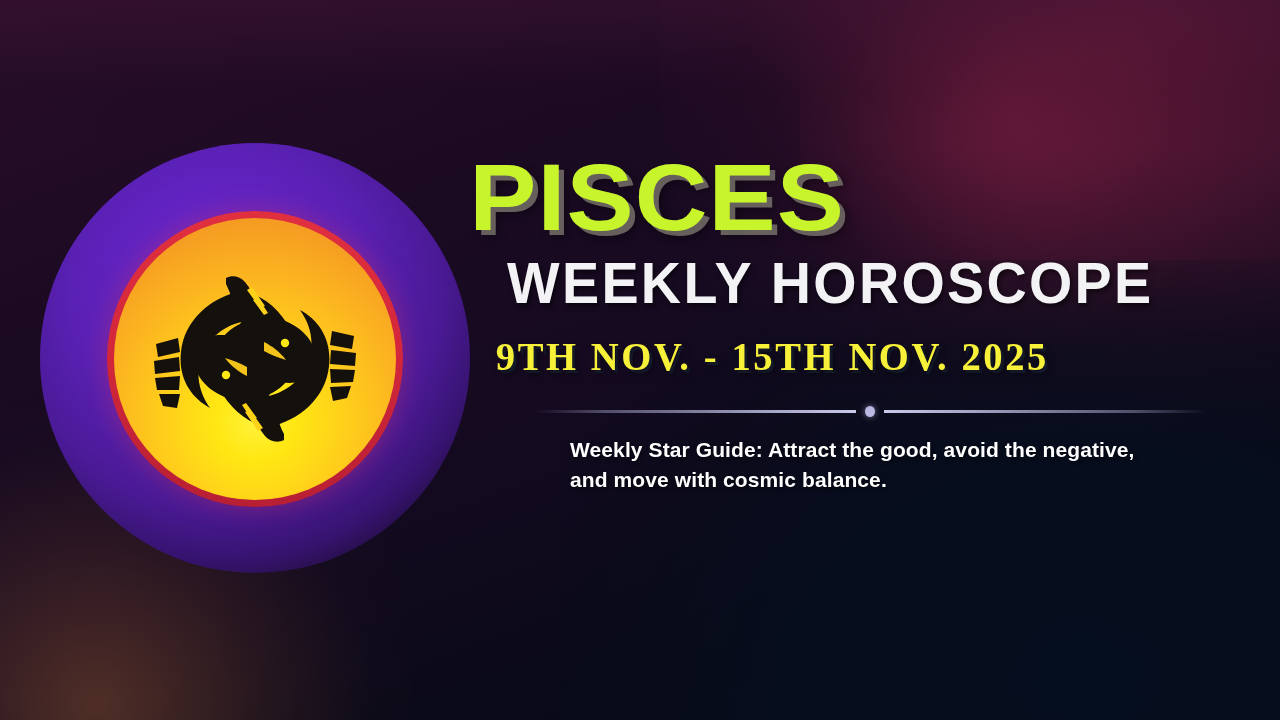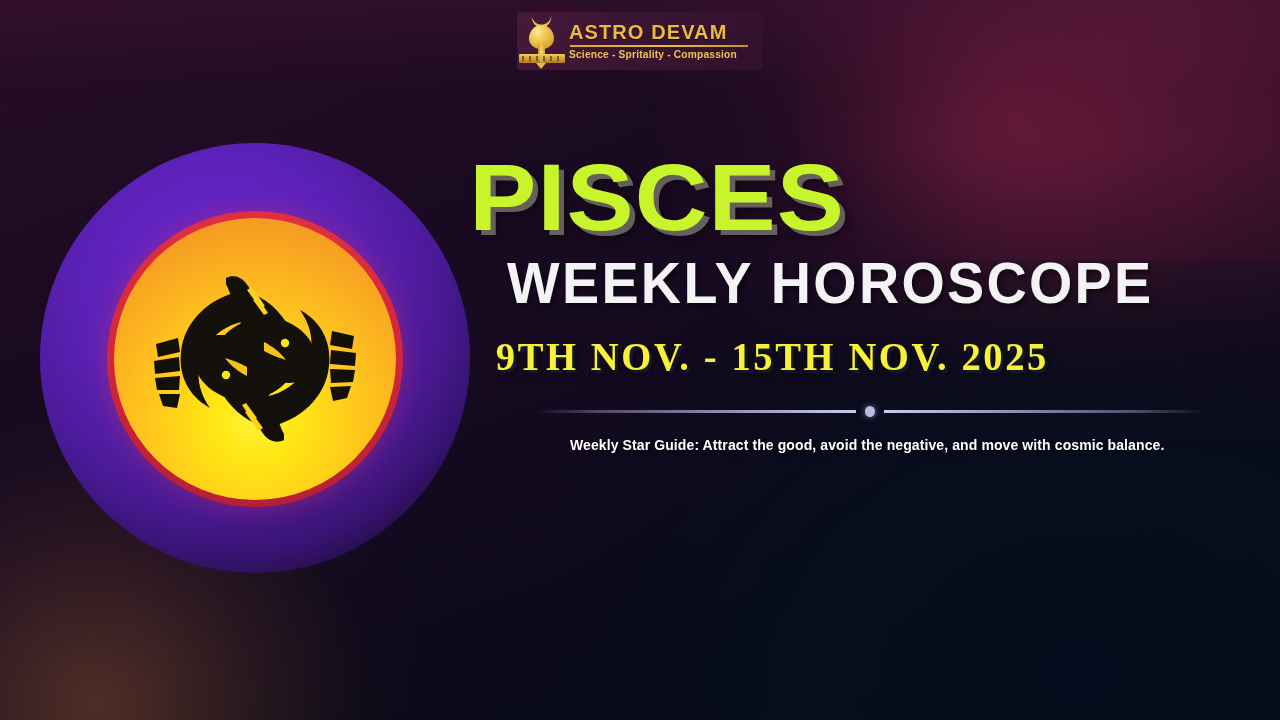--- a/index.html
+++ b/index.html
@@ -221,60 +221,41 @@
     position:absolute; left:50%; top:1px;
     margin-left:-5px;
     width:10px; height:11px;
     border-radius:50%;
     background:#b9b9e2;
     box-shadow:0 0 6px rgba(180,180,230,0.6);
   }
   .tagline {
     font-family:"Liberation Sans", sans-serif;
     font-weight:bold;
-    font-size:14px;
+    font-size:21px;
     line-height:1.45;
     color:#ffffff;
     letter-spacing:0.1px;
     max-width:600px;
     margin:16px auto;
     text-shadow:1px 2px 4px rgba(0,0,0,0.6);
   }
 </style>
 </head>
 <body>
 
 <div class="stage">
 
   <div class="bg-base"></div>
   <div class="bg-wine"></div>
   <div class="bg-wine2"></div>
   <div class="bg-navy"></div>
   <div class="bg-amber"></div>
   <div class="bg-topfade"></div>
 
-  <div class="brand">
-    <div class="brand-emblem">
-      <div class="em-moon">
-        <svg width="23" height="13" viewBox="0 0 23 13" aria-hidden="true">
-          <path d="M1.5 0.5 C2.2 7.5 6.5 11.8 11.5 11.8 C16.5 11.8 20.8 7.5 21.5 0.5 C19.6 5.8 16 8.6 11.5 8.6 C7 8.6 3.4 5.8 1.5 0.5 Z" fill="#ecc04a"></path>
-        </svg>
-      </div>
-      <div class="em-urn"></div>
-      <div class="em-neck"></div>
-      <div class="em-bar"></div>
-      <div class="em-stem"></div>
-      <div class="em-tip"></div>
-    </div>
-    <div class="brand-text">
-      <div class="brand-title">ASTRO DEVAM</div>
-      <div class="brand-rule"></div>
-      <div class="brand-tagline">Science - Spritality - Compassion</div>
-    </div>
-  </div>
 
   <div class="medallion-wrap">
     <div class="med-glow"></div>
     <div class="med-ring">
       <div class="med-disc">
         <svg class="med-fish" width="282" height="282" viewBox="0 0 282 282" aria-hidden="true">
           <g fill="#14100c">
 
             <path d="M42 126 L64 120 L66 134 L44 139 Z"></path>
             <path d="M40 143 L65 139 L66 153 L41 156 Z"></path>

